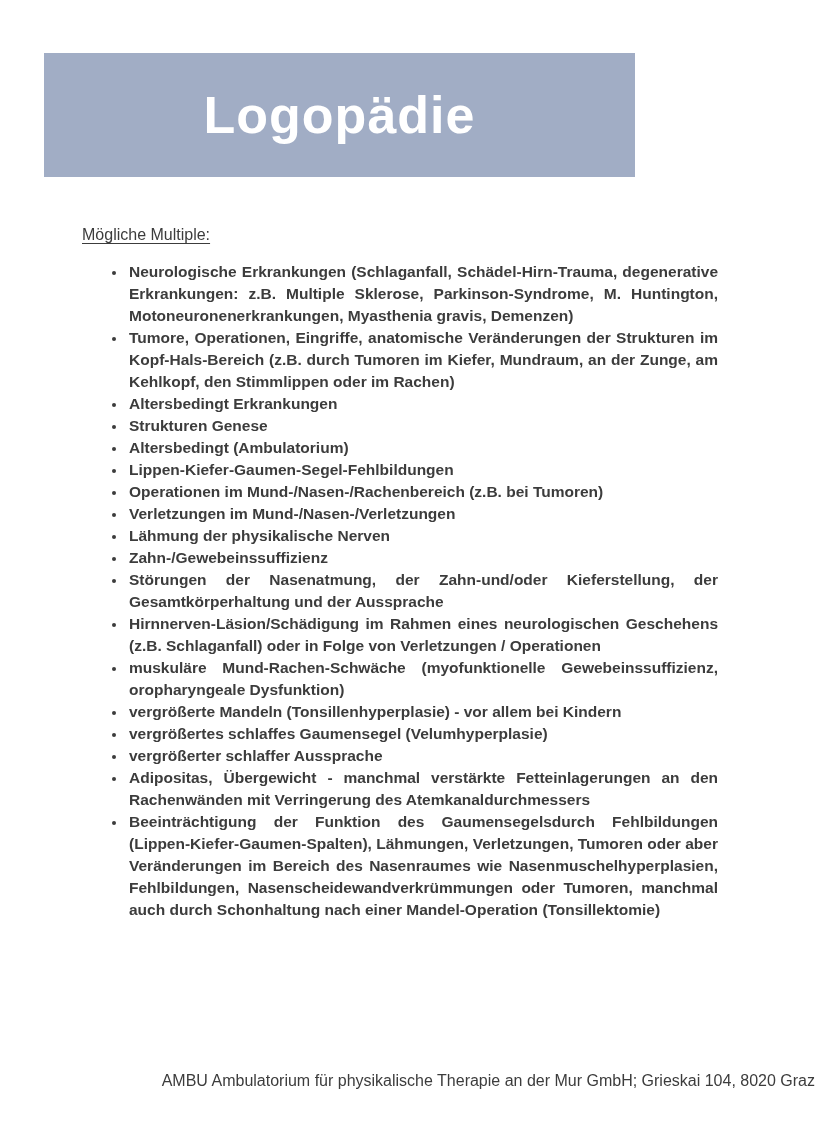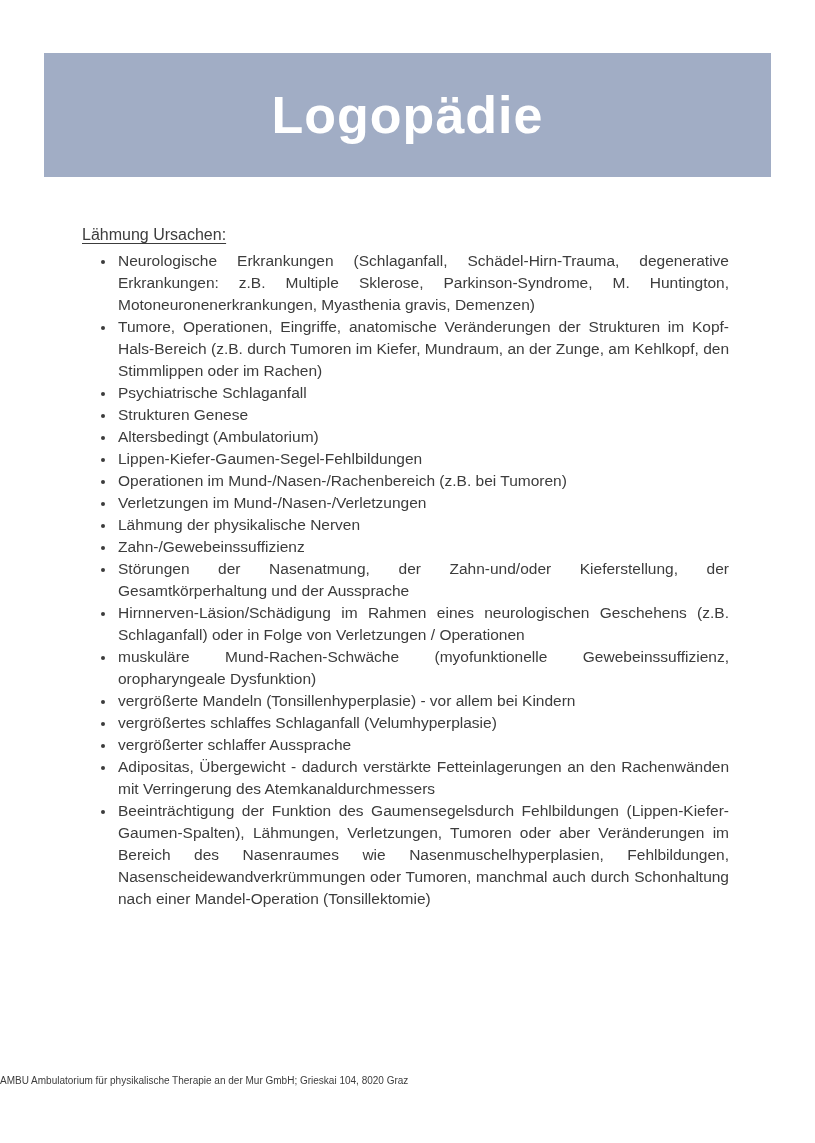--- a/index.html
+++ b/index.html
@@ -13,21 +13,21 @@
     height: 1143px;
     background: #ffffff;
     font-family: "Liberation Sans", sans-serif;
     color: #3c3c3c;
     overflow: hidden;
   }
   .banner {
     position: absolute;
     left: 44px;
     top: 53px;
-    width: 727px;
+    width: 591px;
     height: 124px;
     background: #a1adc5;
     display: flex;
     align-items: center;
     justify-content: center;
   }
   .banner h1 {
     margin: 0;
     font-size: 52px;
     line-height: 1;
@@ -44,61 +44,62 @@
     line-height: 22px;
   }
   .section-heading {
     text-decoration: underline;
     text-underline-offset: 3px;
     margin: 0 0 4px 0;
     font-size: 16px;
     font-weight: 400;
   }
   ul.causes {
-    margin: 4px;
+    margin: 15px;
     padding: 0 0 0 30px;
     list-style: disc outside;
+    font-weight: bold;
   }
   ul.causes li {
     text-align: justify;
     padding-left: 2px;
   }
   ul.causes li::marker {
     color: #3c3c3c;
     font-size: 14px;
   }
   .footer {
     position: absolute;
     left: 0;
     top: 1068px;
     width: 100%;
-    text-align: left;
-    font-size: 10px;
+    text-align: right;
+    font-size: 16px;
     line-height: 26px;
     color: #3c3c3c;
   }
 </style>
 </head>
 <body>
 
 <div class="page">
 
   <div class="banner">
     <h1>Logopädie</h1>
   </div>
 
   <div class="content">
-    <p class="section-heading">Lähmung Ursachen:</p>
+    <p class="section-heading">Mögliche Multiple:</p>
     <ul class="causes">
 
         <li>Neurologische Erkrankungen (Schlaganfall, Schädel-Hirn-Trauma,  degenerative Erkrankungen: z.B. Multiple Sklerose, Parkinson-Syndrome,  M. Huntington, Motoneuronenerkrankungen, Myasthenia gravis, Demenzen)</li>
 
         <li>Tumore, Operationen, Eingriffe, anatomische Veränderungen der  Strukturen im Kopf-Hals-Bereich (z.B. durch Tumoren im Kiefer, Mundraum,  an der Zunge, am Kehlkopf, den Stimmlippen oder im Rachen)</li>
 
-        <li>Psychiatrische Schlaganfall</li>
+        <li>Altersbedingt Erkrankungen</li>
 
         <li>Strukturen Genese</li>
 
         <li>Altersbedingt (Ambulatorium)</li>
 
         <li>Lippen-Kiefer-Gaumen-Segel-Fehlbildungen</li>
 
         <li>Operationen im Mund-/Nasen-/Rachenbereich (z.B. bei Tumoren)</li>
 
         <li>Verletzungen im Mund-/Nasen-/Verletzungen</li>
@@ -108,25 +109,25 @@
         <li>Zahn-/Gewebeinssuffizienz</li>
 
         <li>Störungen der Nasenatmung, der Zahn-und/oder Kieferstellung, der Gesamtkörperhaltung und der Aussprache</li>
 
         <li>Hirnnerven-Läsion/Schädigung im Rahmen eines neurologischen Geschehens (z.B. Schlaganfall) oder in Folge von Verletzungen / Operationen</li>
 
         <li>muskuläre Mund-Rachen-Schwäche (myofunktionelle Gewebeinssuffizienz, oropharyngeale Dysfunktion)</li>
 
         <li>vergrößerte Mandeln (Tonsillenhyperplasie) - vor allem bei Kindern</li>
 
-        <li>vergrößertes schlaffes Schlaganfall (Velumhyperplasie)</li>
+        <li>vergrößertes schlaffes Gaumensegel (Velumhyperplasie)</li>
 
         <li>vergrößerter schlaffer Aussprache</li>
 
-        <li>Adipositas, Übergewicht - dadurch verstärkte Fetteinlagerungen an den Rachenwänden mit Verringerung des Atemkanaldurchmessers</li>
+        <li>Adipositas, Übergewicht - manchmal verstärkte Fetteinlagerungen an den Rachenwänden mit Verringerung des Atemkanaldurchmessers</li>
 
         <li>Beeinträchtigung der Funktion des Gaumensegelsdurch Fehlbildungen (Lippen-Kiefer-Gaumen-Spalten), Lähmungen, Verletzungen, Tumoren oder  aber Veränderungen im Bereich des Nasenraumes wie Nasenmuschelhyperplasien, Fehlbildungen, Nasenscheidewandverkrümmungen  oder Tumoren, manchmal auch durch Schonhaltung nach einer  Mandel-Operation (Tonsillektomie)</li>
       </ul>
   </div>
 
   <div class="footer">
     <div>AMBU Ambulatorium für physikalische Therapie an der Mur GmbH; Grieskai 104, 8020 Graz</div>
   </div>
 
 </div>

